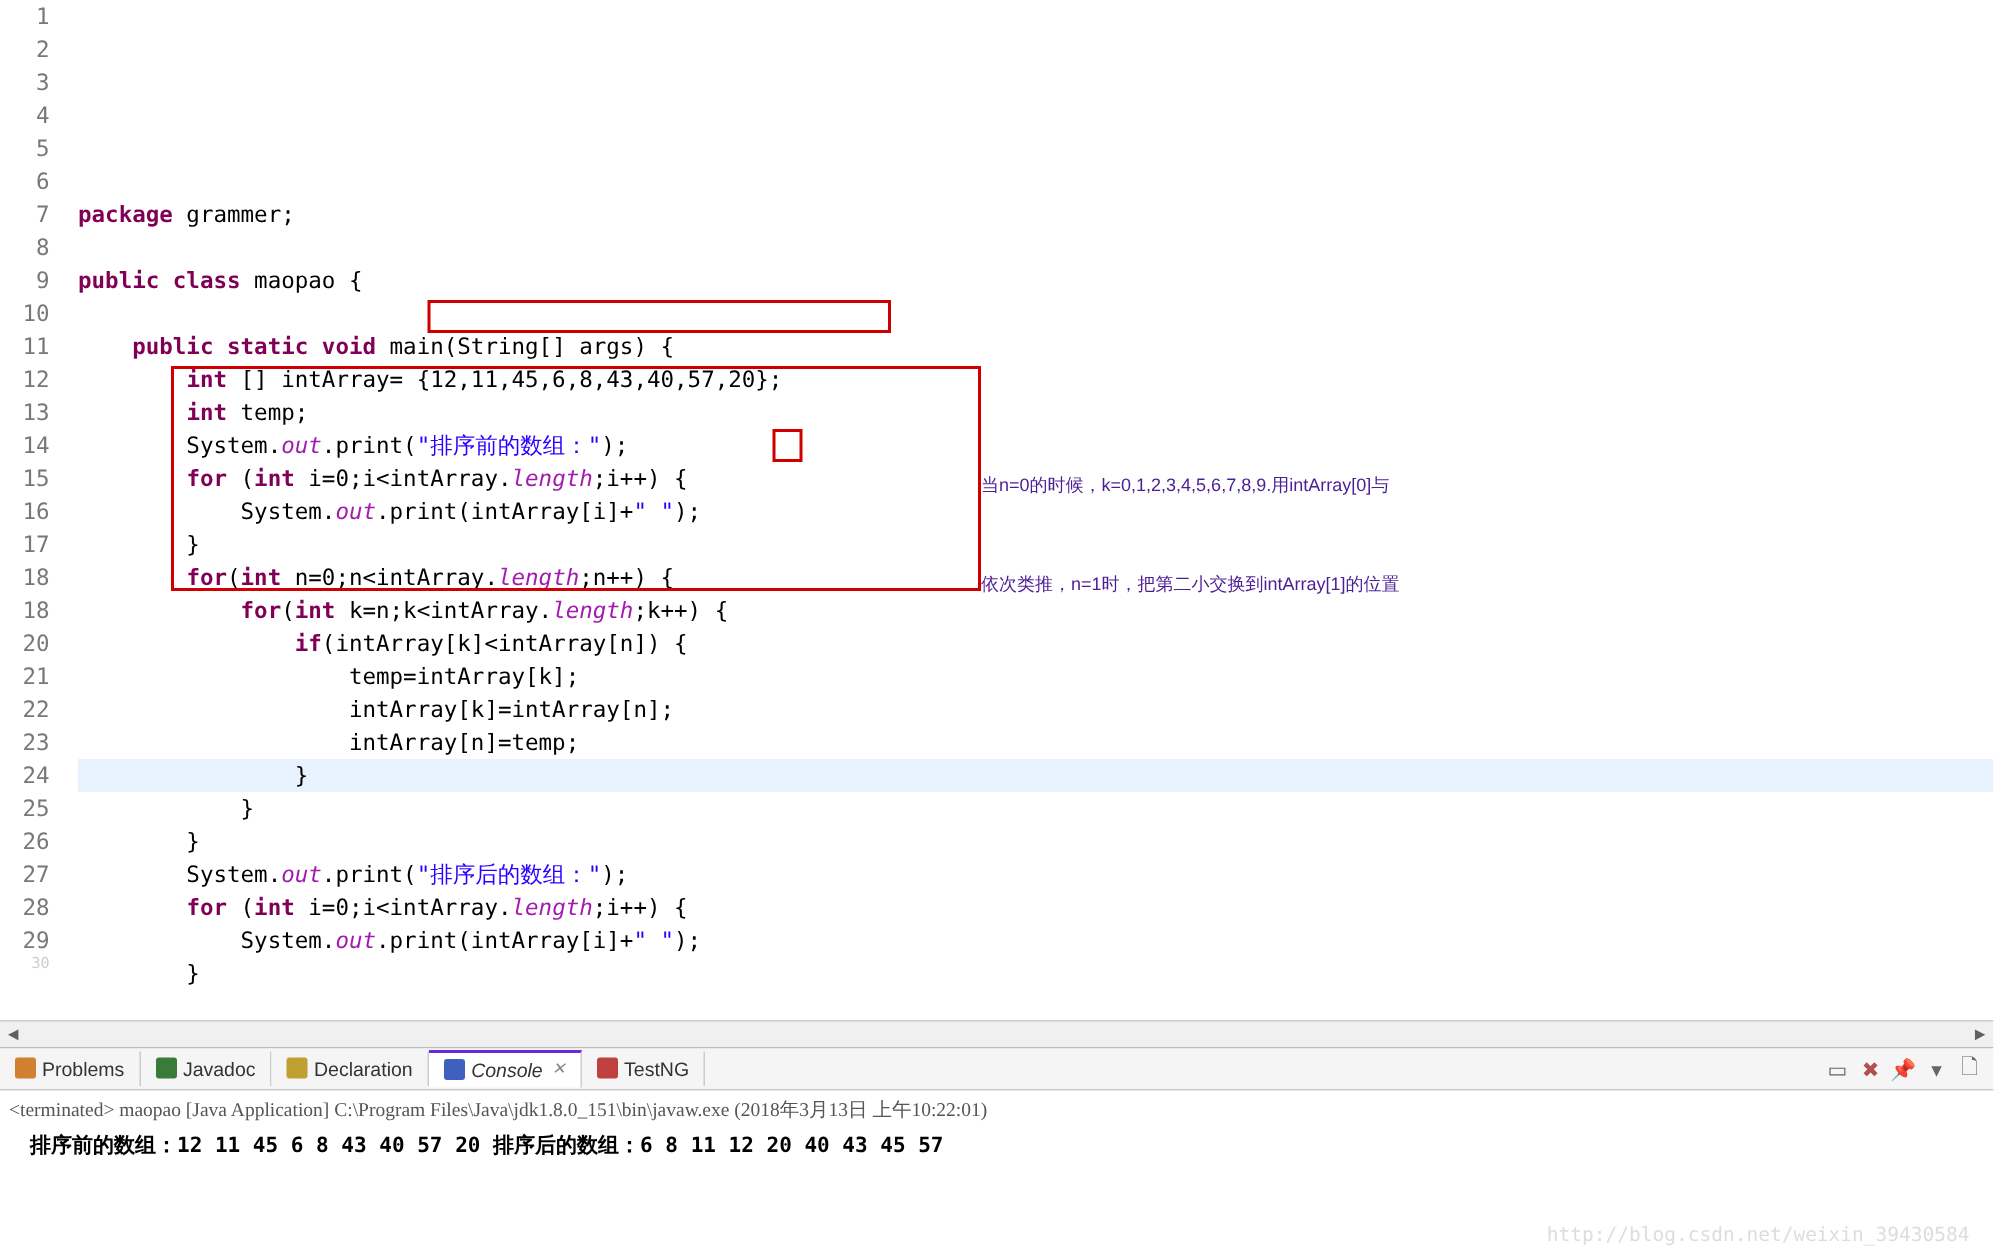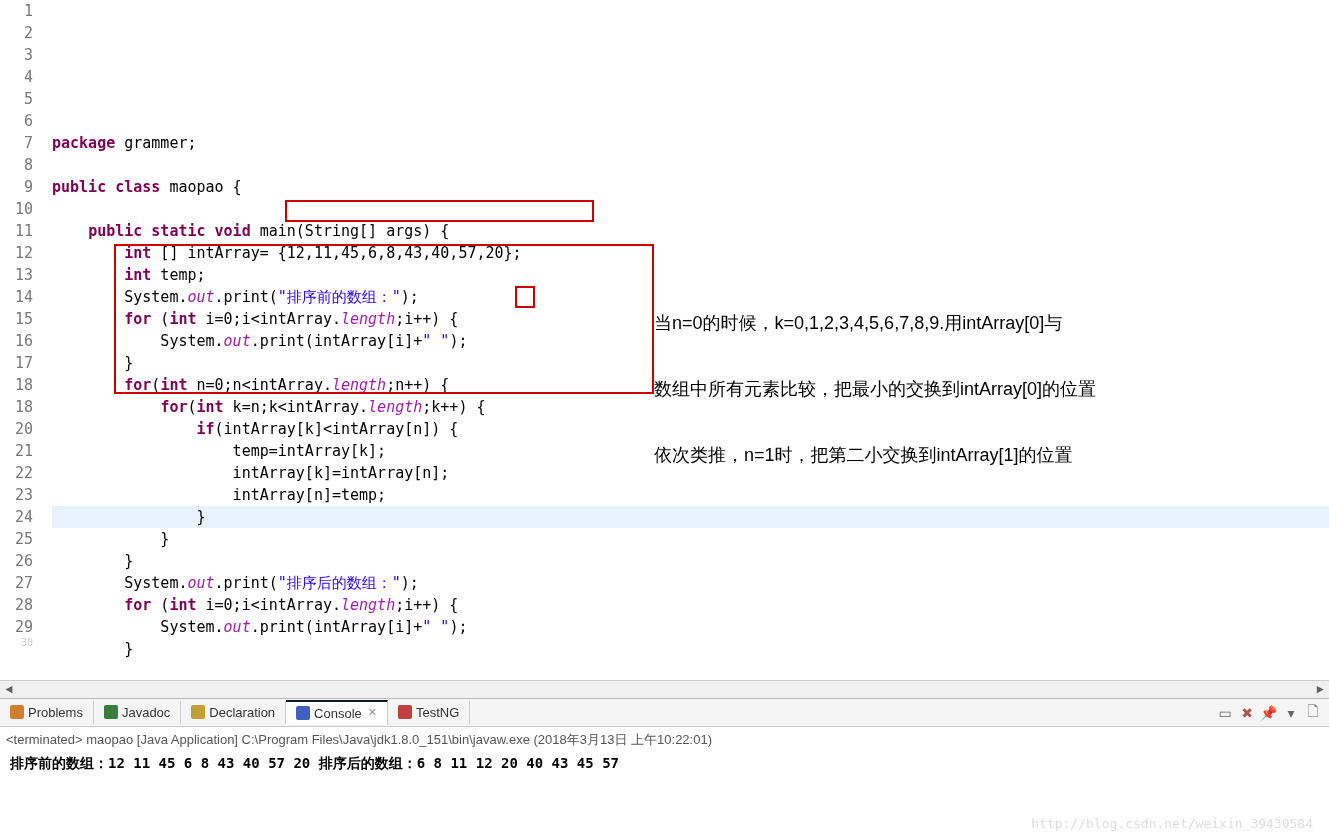--- a/index.html
+++ b/index.html
@@ -37,23 +37,23 @@
       white-space: pre;
       position: relative;
     }
     .line { display: block; height: 22px; }
     .line-highlight { background: #e8f2fe; }
     .kw { color: #7f0055; font-weight: bold; }
     .str { color: #2a00ff; }
     .field { color: #a21caf; font-style: italic; }
     .comment-annotation {
       position: absolute;
-      color: #000000;
+      color: #4c1d95;
       font-family: "Microsoft YaHei", sans-serif;
-      font-size: 18px;
+      font-size: 12px;
       line-height: 22px;
     }
     .red-box {
       position: absolute;
       border: 2px solid #d00000;
       pointer-events: none;
     }
     .scroll-h {
       height: 18px;
       background: #f0f0f0;
@@ -84,51 +84,52 @@
       display: flex;
       gap: 4px;
       padding: 4px 10px;
       border-right: 1px solid #ccc;
       background: #f5f5f5;
       cursor: pointer;
       color: #333;
     }
     .tab.active {
       background: #fff;
-      border-top: 2px solid #0f172a;
+      border-top: 2px solid #6d28d9;
       margin-top: -1px;
+      font-style: italic;
     }
     .tab-icon {
       width: 14px; height: 14px;
       display: inline-block;
     }
     .tabs-actions {
       margin-left: auto;
       display: flex;
       gap: 6px;
       padding-right: 8px;
     }
     .action-icon {
       width: 16px; height: 16px;
       cursor: pointer;
       color: #666;
       display: flex; align-items: center; justify-content: center;
       font-size: 14px;
     }
     .console-content {
       padding: 4px 6px;
-      font-family: Liberation Sans, sans-serif;
+      font-family: Liberation Serif, serif;
       font-size: 13px;
       color: #555;
     }
     .console-output {
       font-family: Consolas, Monaco, monospace;
       font-size: 14px;
       color: #000;
-      padding: 2px 10px;
+      padding: 2px 20px;
     }
     .watermark {
       position: absolute;
       right: 16px;
       bottom: 4px;
       color: #ddd;
       font-family: Consolas, monospace;
       font-size: 13px;
       margin-top: 12px;
     }
@@ -169,21 +170,20 @@
       <div class="line">28</div>
       <div class="line">29</div>
       <div class="line" style="height: 10px; color: rgb(204, 204, 204); font-size: 10px; line-height: 10px;">30</div>
     </div>
   <div class="code-area" id="code-area">
     <div class="red-box" style="left:245px; top:200px; width:309px; height:22px;"></div>
     <div class="red-box" style="left:74px; top:244px; width:540px; height:150px;"></div>
     <div class="red-box" style="left:475px; top:286px; width:20px; height:22px;"></div>
     <div class="comment-annotation" style="left:614px; top:268px;">
       <div>当n=0的时候，k=0,1,2,3,4,5,6,7,8,9.用intArray[0]与</div>
-      <div>数组中所有元素比较，把最小的交换到intArray[0]的位置</div>
       <div>依次类推，n=1时，把第二小交换到intArray[1]的位置</div>
     </div>
   <div class="line"><span class="kw">package</span> grammer;</div><div class="line"></div><div class="line"><span class="kw">public</span> <span class="kw">class</span> maopao {</div><div class="line"></div><div class="line">    <span class="kw">public</span> <span class="kw">static</span> <span class="kw">void</span> main(String[] args) {</div><div class="line">        <span class="kw">int</span> [] intArray= {12,11,45,6,8,43,40,57,20};</div><div class="line">        <span class="kw">int</span> temp;</div><div class="line">        System.<span class="field">out</span>.print(<span class="str">"排序前的数组："</span>);</div><div class="line">        <span class="kw">for</span> (<span class="kw">int</span> i=0;i&lt;intArray.<span class="field">length</span>;i++) {</div><div class="line">            System.<span class="field">out</span>.print(intArray[i]+<span class="str">" "</span>);</div><div class="line">        }</div><div class="line">        <span class="kw">for</span>(<span class="kw">int</span> n=0;n&lt;intArray.<span class="field">length</span>;n++) {</div><div class="line">            <span class="kw">for</span>(<span class="kw">int</span> k=n;k&lt;intArray.<span class="field">length</span>;k++) {</div><div class="line">                <span class="kw">if</span>(intArray[k]&lt;intArray[n]) {</div><div class="line">                    temp=intArray[k];</div><div class="line">                    intArray[k]=intArray[n];</div><div class="line">                    intArray[n]=temp;</div><div class="line line-highlight">                }</div><div class="line">            }</div><div class="line">        }</div><div class="line">        System.<span class="field">out</span>.print(<span class="str">"排序后的数组："</span>);</div><div class="line">        <span class="kw">for</span> (<span class="kw">int</span> i=0;i&lt;intArray.<span class="field">length</span>;i++) {</div><div class="line">            System.<span class="field">out</span>.print(intArray[i]+<span class="str">" "</span>);</div><div class="line">        }</div><div class="line"></div></div>
 </div>
 
 <div class="scroll-h">
   <div class="scroll-arrow">◄</div>
   <div style="flex:1"></div>
   <div class="scroll-arrow">►</div>
 </div>

